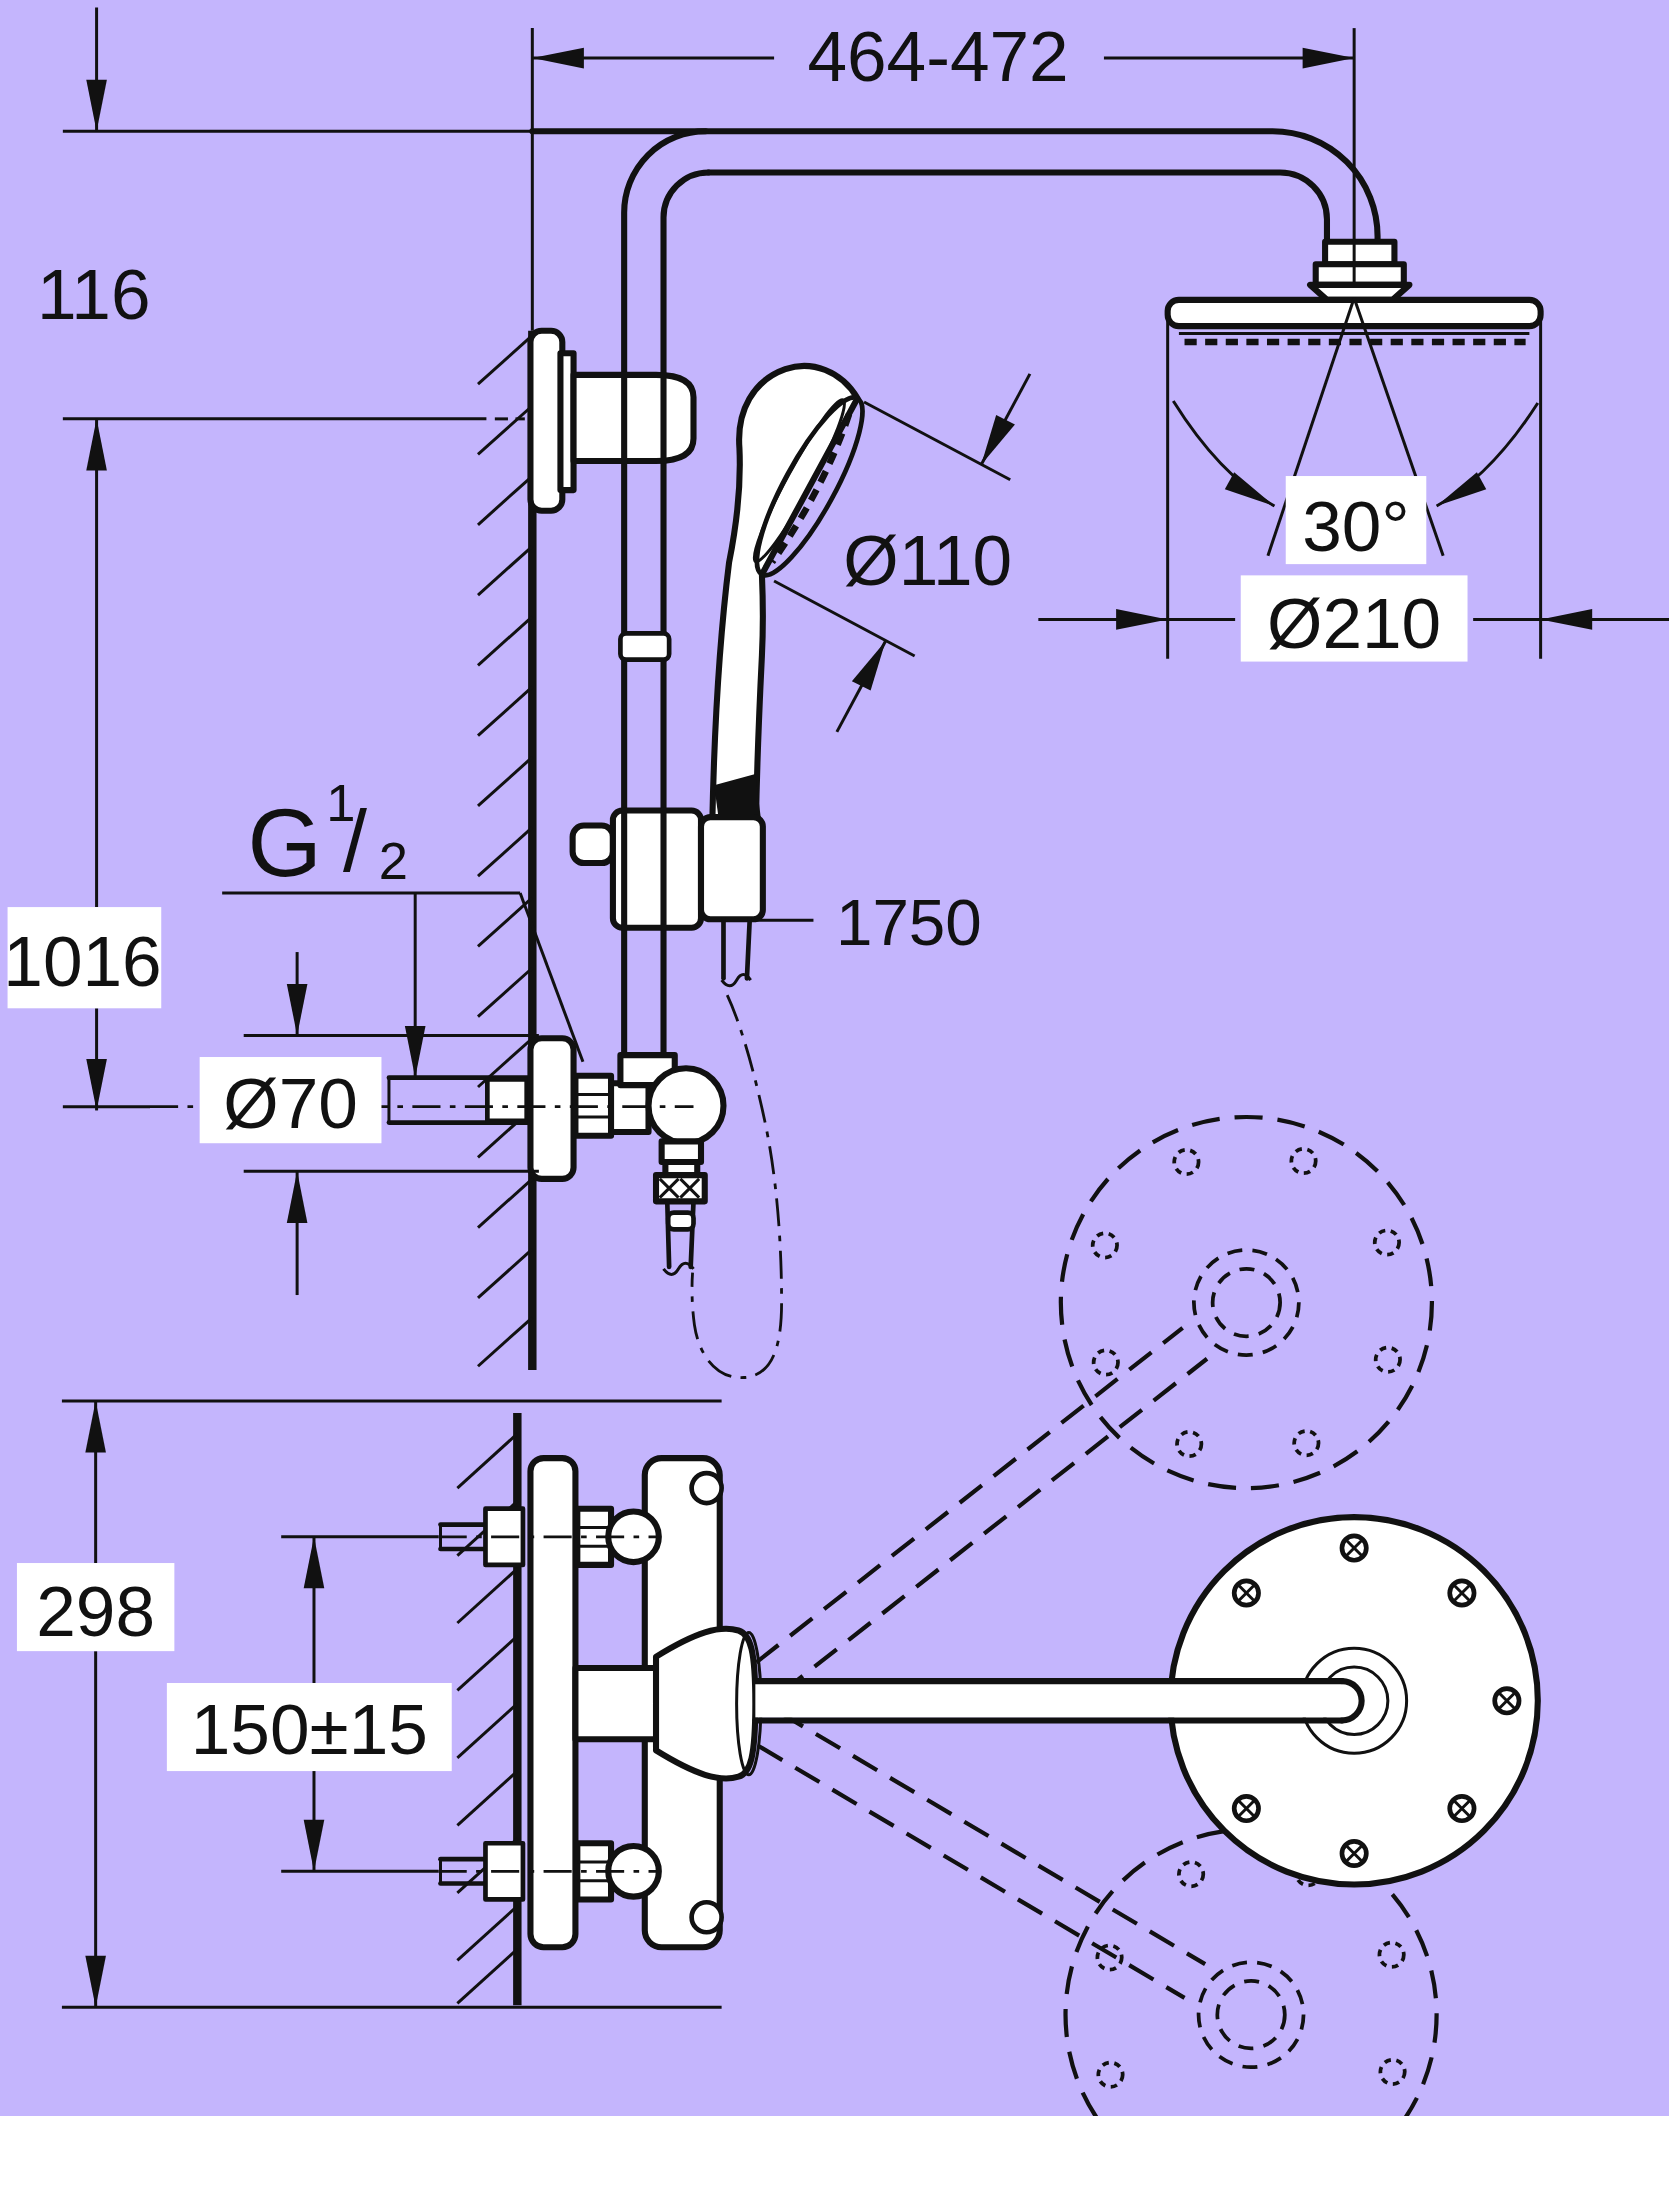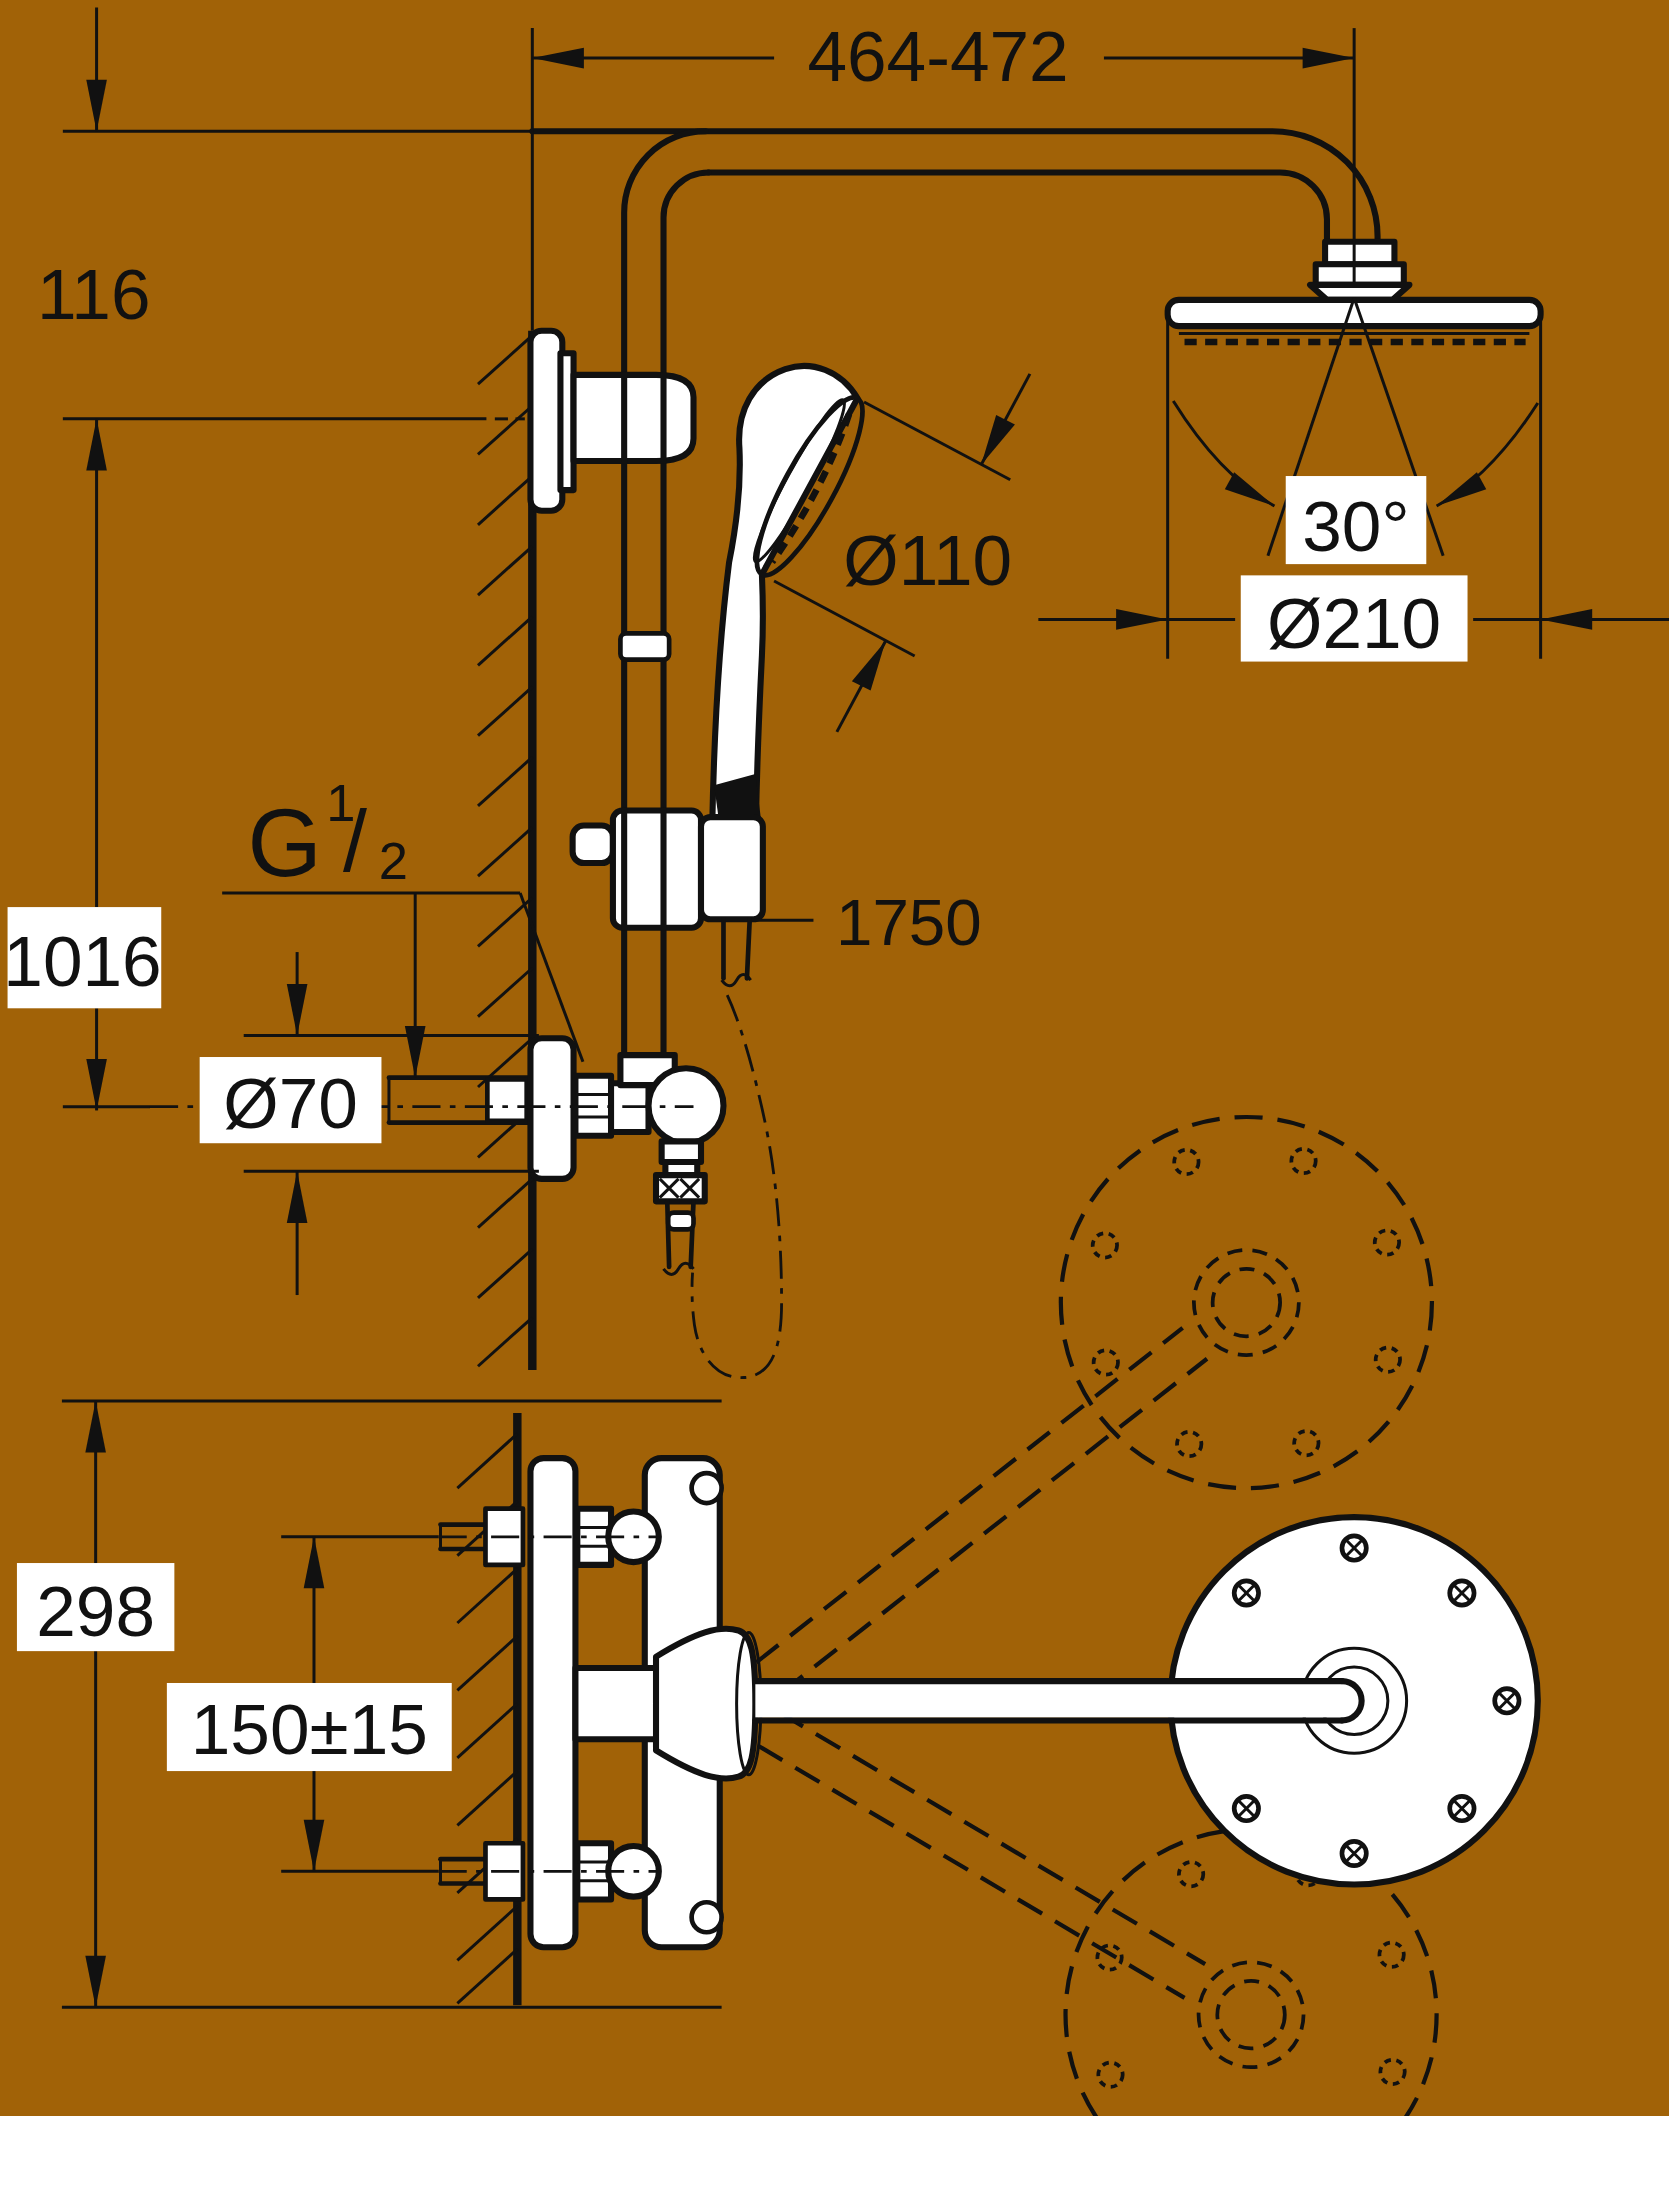--- a/index.html
+++ b/index.html
@@ -1,16 +1,16 @@
 <!DOCTYPE html>
 <html style="font-size:15px"><head>
 <meta charset="utf-8">
 <style>
   html,body{margin:0;padding:0;background:#ffffff;}
-  .page{width:1670px;height:2116px;background:#a16207;position:relative;}
+  .page{width:1670px;height:2116px;background:#c4b5fd;position:relative;}
   svg{display:block;}
   text{font-family:"Liberation Sans","DejaVu Sans",sans-serif;fill:#111;}
   .ol{stroke:#111;stroke-width:6.5;fill:none;stroke-linecap:round;stroke-linejoin:round;}
   .ol2{stroke:#111;stroke-width:5;fill:none;stroke-linecap:round;stroke-linejoin:round;}
   .hv{stroke:#111;stroke-width:9;fill:none;stroke-linecap:butt;}
   .th{stroke:#111;stroke-width:3.2;fill:none;stroke-linecap:butt;}
   .wf{fill:#ffffff;stroke:#111;stroke-width:6.5;stroke-linejoin:round;}
   .wf2{fill:#ffffff;stroke:#111;stroke-width:5;stroke-linejoin:round;}
   .blk{fill:#111;stroke:none;}
   .ctr{stroke:#111;stroke-width:3;fill:none;stroke-dasharray:30 10 6 10;}

